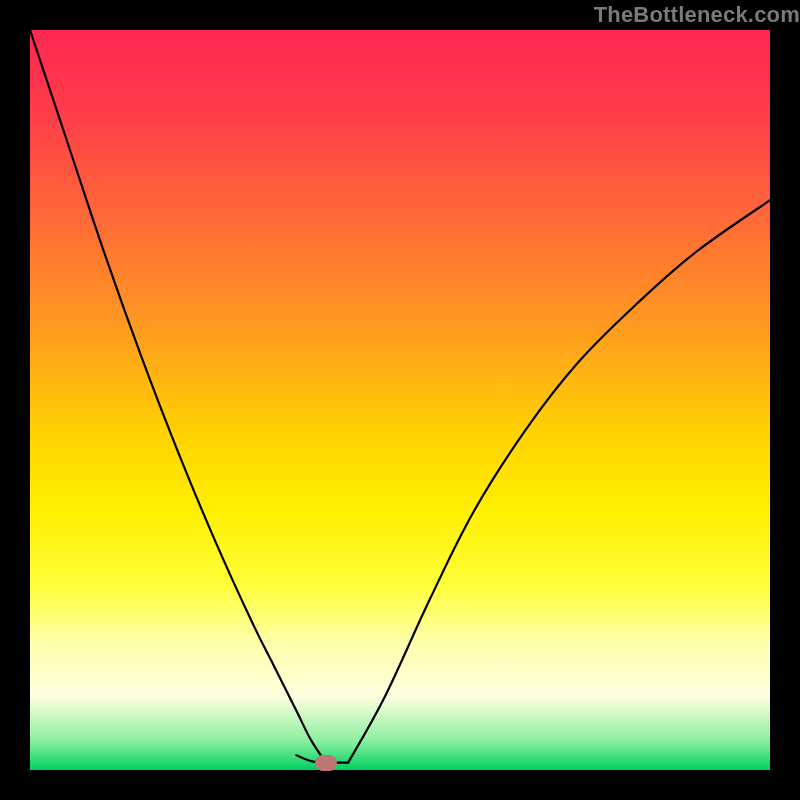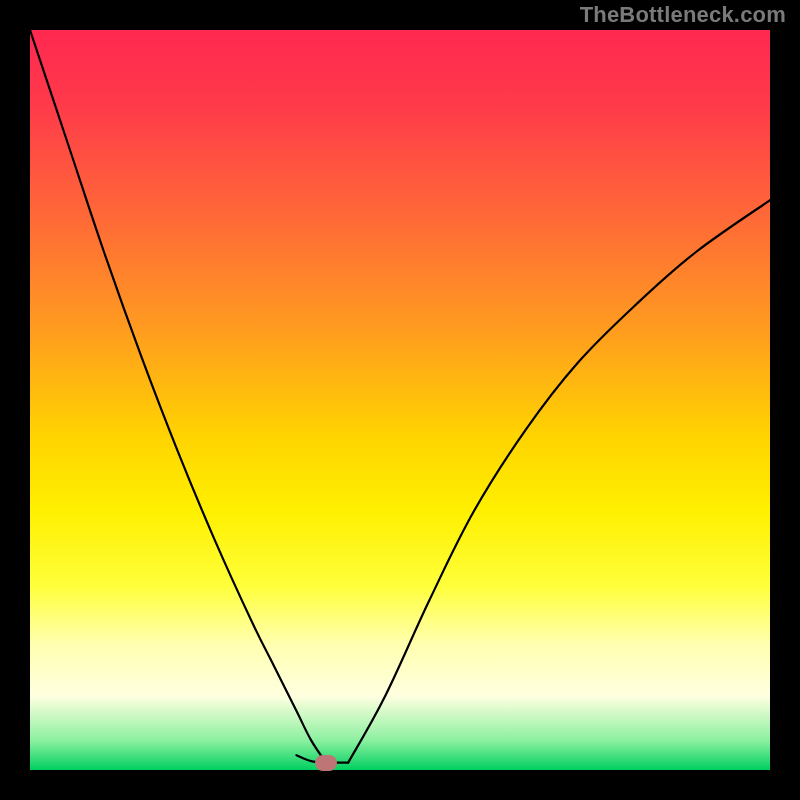--- a/index.html
+++ b/index.html
@@ -6,21 +6,21 @@
   html, body { width: 800px; height: 800px; overflow: hidden; background: #000; }
   .stage {
     position: relative;
     width: 800px;
     height: 800px;
     background: #000;
   }
   .watermark {
     position: absolute;
     top: 2px;
-    right: 14px;
+    right: 0;
     font-family: Arial, Helvetica, sans-serif;
     font-size: 22px;
     font-weight: bold;
     color: #7a7a7a;
     letter-spacing: 0.2px;
     z-index: 5;
   }
   .plot-frame {
     position: absolute;
     left: 30px;

